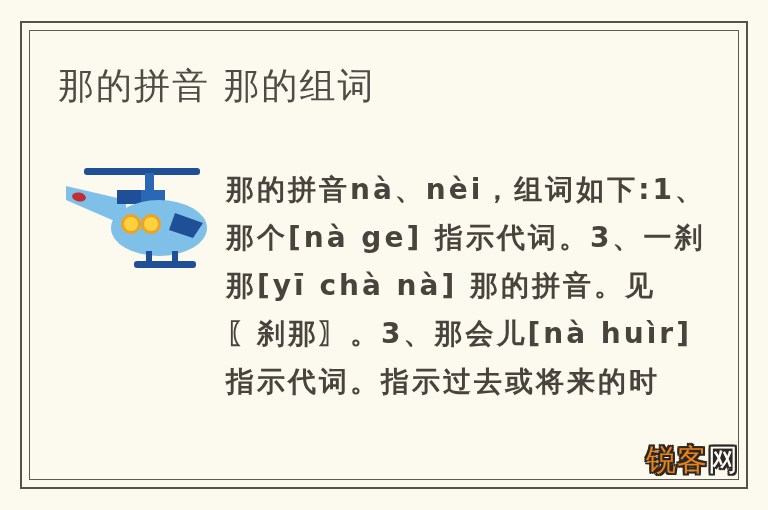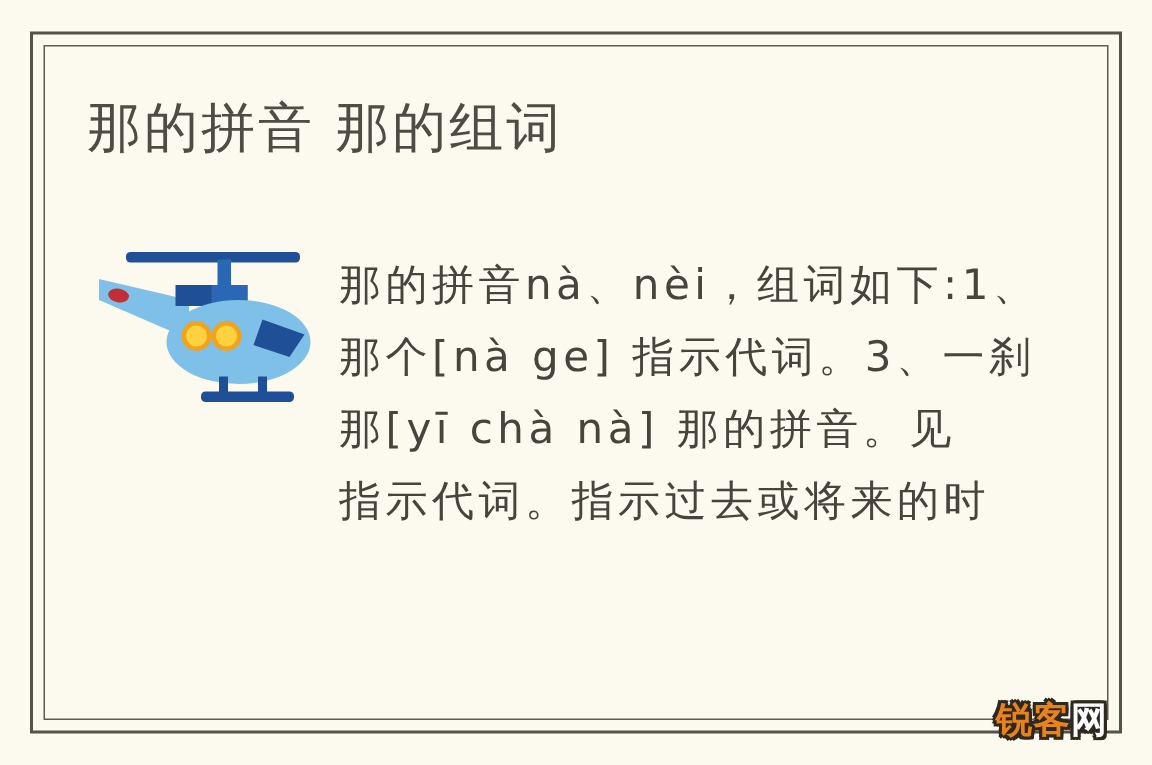--- a/index.html
+++ b/index.html
@@ -42,23 +42,23 @@
     position: absolute;
     left: 226px; top: 166px;
     width: 500px;
     font-size: 28px;
     line-height: 48px;
     letter-spacing: 3px;
   }
   .article-line { white-space: nowrap; }
   .watermark {
     position: absolute;
-    right: 29px; bottom: 14px;
-    font-size: 24px;
-    font-weight: bold;
+    right: 29px; bottom: 29px;
+    font-size: 30px;
+    font-weight: normal;
     letter-spacing: 1px;
     white-space: nowrap;
     text-shadow:
       -2px 0 0 #2E2820, 2px 0 0 #2E2820,
       0 -2px 0 #2E2820, 0 2px 0 #2E2820,
       -2px -2px 0 #2E2820, 2px -2px 0 #2E2820,
       -2px 2px 0 #2E2820, 2px 2px 0 #2E2820;
   }
 </style>
 </head>
@@ -90,24 +90,25 @@
 
     <circle cx="69" cy="58" r="8.5" stroke="#F0A31C" stroke-width="3" fill="#FED13F"></circle>
     <circle cx="89" cy="58" r="8.5" stroke="#F0A31C" stroke-width="3" fill="#FED13F"></circle>
 
     <rect x="84" y="85" width="6" height="12" fill="#1F4F97"></rect>
     <rect x="110" y="85" width="6" height="12" fill="#1F4F97"></rect>
 
     <rect x="72" y="95" width="62" height="7" rx="3" fill="#1F4F97"></rect>
   </svg>
 
-  <div class="article-body" style="color: rgb(72, 68, 61);">
+  <div class="article-body" style="color: rgb(72, 68, 61); font-weight: bold;">
     <div class="article-line">那的拼音nà、nèi，组词如下:1、</div>
     <div class="article-line">那个[nà ge] 指示代词。3、一刹</div>
     <div class="article-line">那[yī chà nà] 那的拼音。见</div>
+    <div class="article-line">〖刹那〗。3、那会儿[nà huìr]</div>
     <div class="article-line">指示代词。指示过去或将来的时</div>
   </div>
 
   <div class="watermark">
     <span style="color: rgb(232, 130, 28);">锐客</span><span style="color: rgb(255, 255, 255);">网</span>
   </div>
 
 </div>
 
 </body></html>

